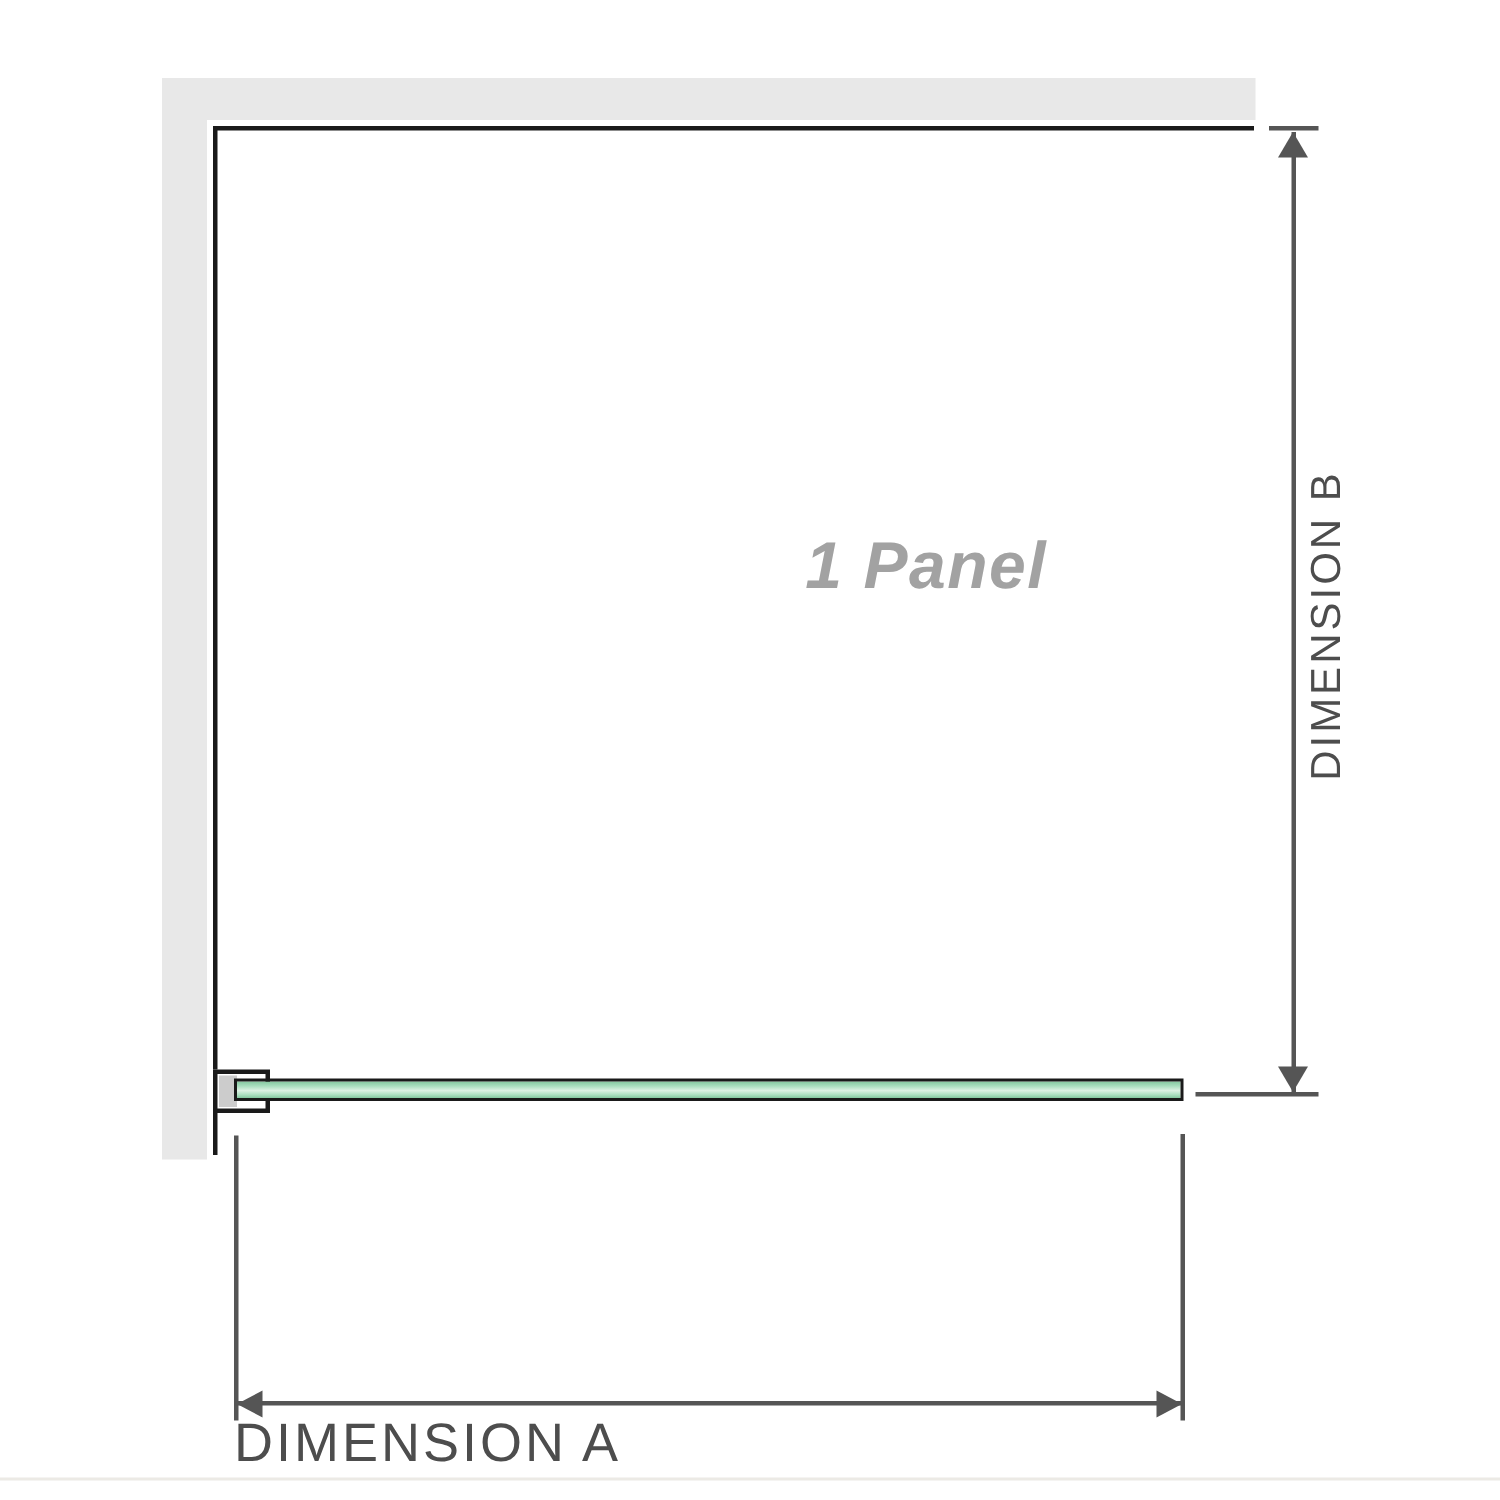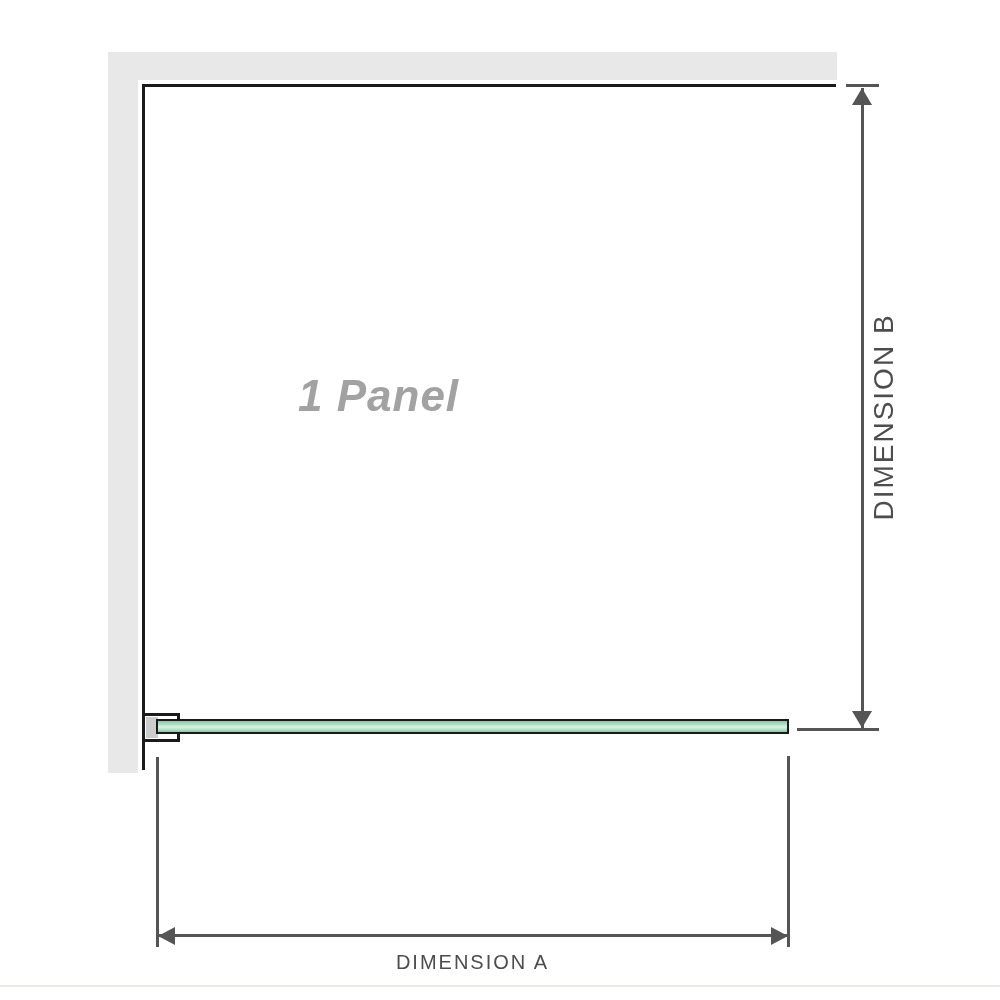--- a/index.html
+++ b/index.html
@@ -32,23 +32,23 @@
     left: 142px; top: 84px; width: 694px; height: 3px;
     background: var(--outline, #1a1a1a);
   }
   .frame-left {
     left: 142px; top: 84px; width: 3px; height: 686px;
     background: var(--outline, #1a1a1a);
   }
 
   
   .panel-label {
-    left: 298px; top: 364px; width: 400px; height: 64px;
+    left: 298px; top: 346px; width: 400px; height: 64px;
     line-height: 64px;
-    text-align: left;
+    text-align: right;
     font-size: 44px;
     font-style: italic;
     font-weight: bold;
     letter-spacing: 1px;
     color: var(--panel-text, #a2a2a2);
   }
 
   
   .bracket {
     left: 142px; top: 713px; width: 38px; height: 29px;
@@ -133,22 +133,21 @@
   }
   .dima-arrow-right {
     left: 771px; top: 927px; width: 0; height: 0;
     border-top: 9px solid transparent;
     border-bottom: 9px solid transparent;
     border-left: 17px solid var(--dimension-line, #555555);
   }
   .dima-label {
     left: 156px; top: 945px; width: 633px; height: 34px;
     line-height: 34px;
-    text-align: center;
-    font-size: 20px;
+    font-size: 36px;
     letter-spacing: 2px;
     color: var(--dimension-text, #4d4d4d);
     white-space: nowrap;
   }
 
   
   .baseline {
     left: 0; top: 985px; width: 1000px; height: 2px;
     background: var(--baseline, #eceae5);
   }

